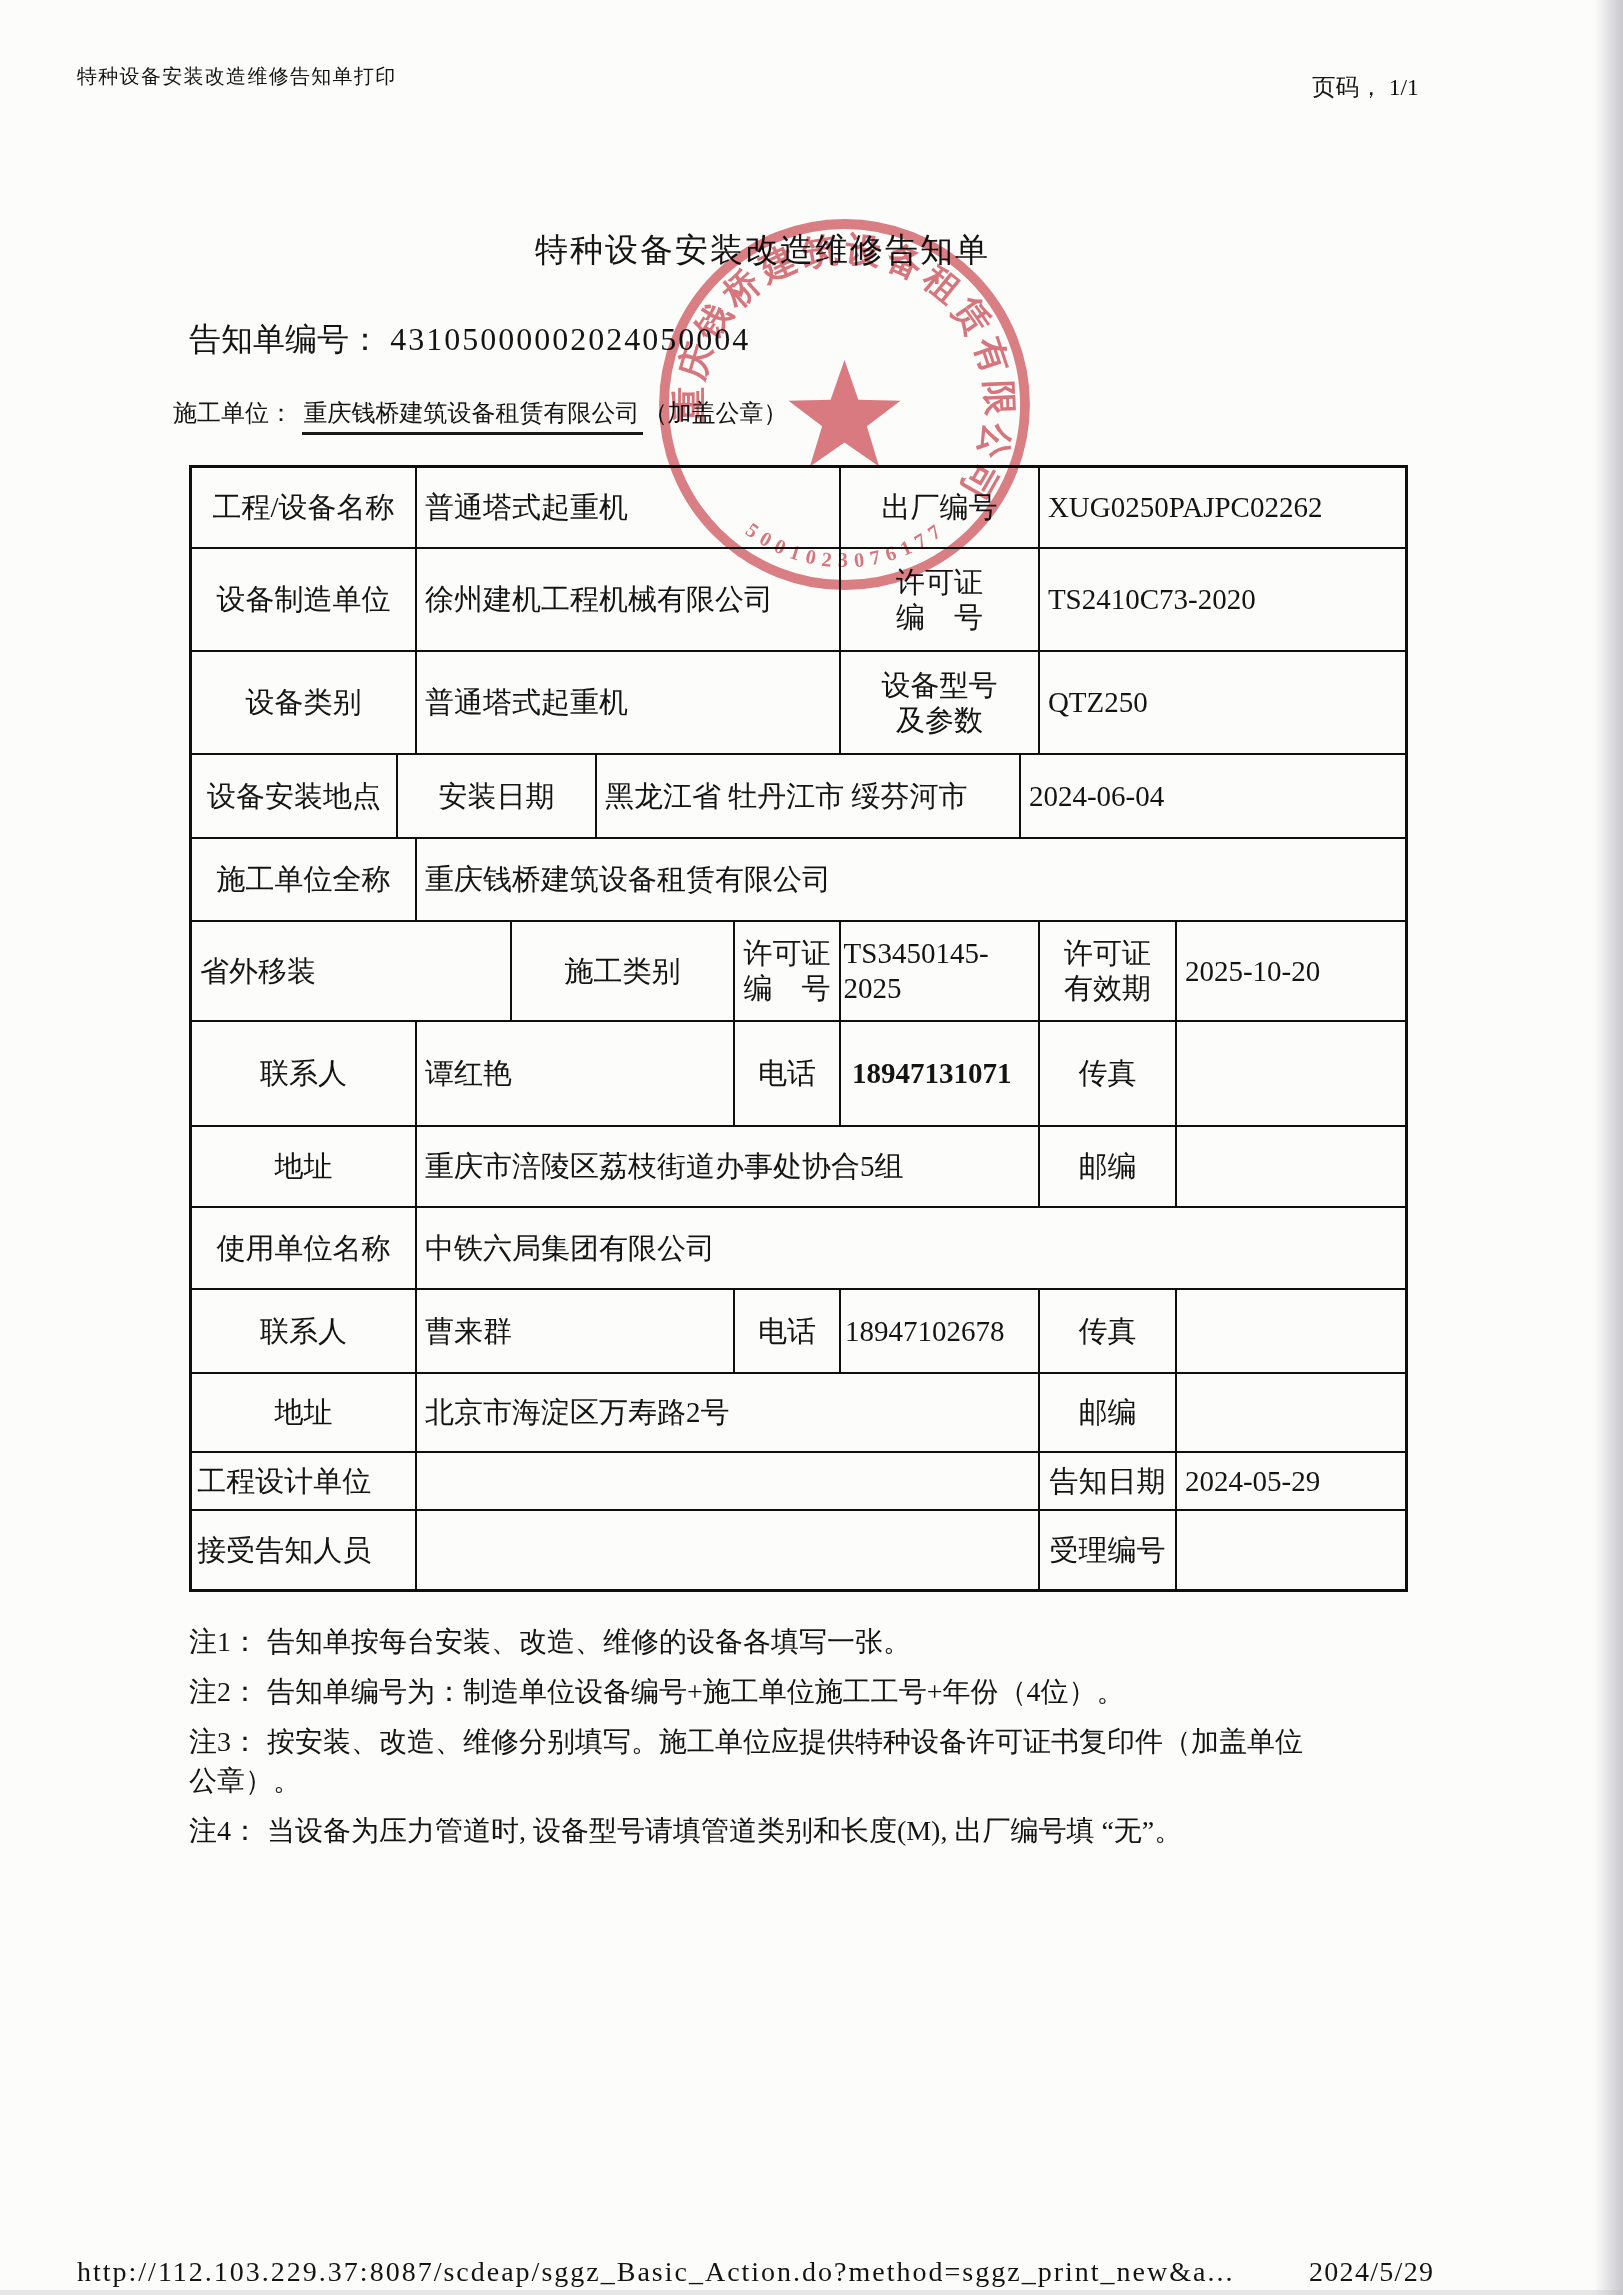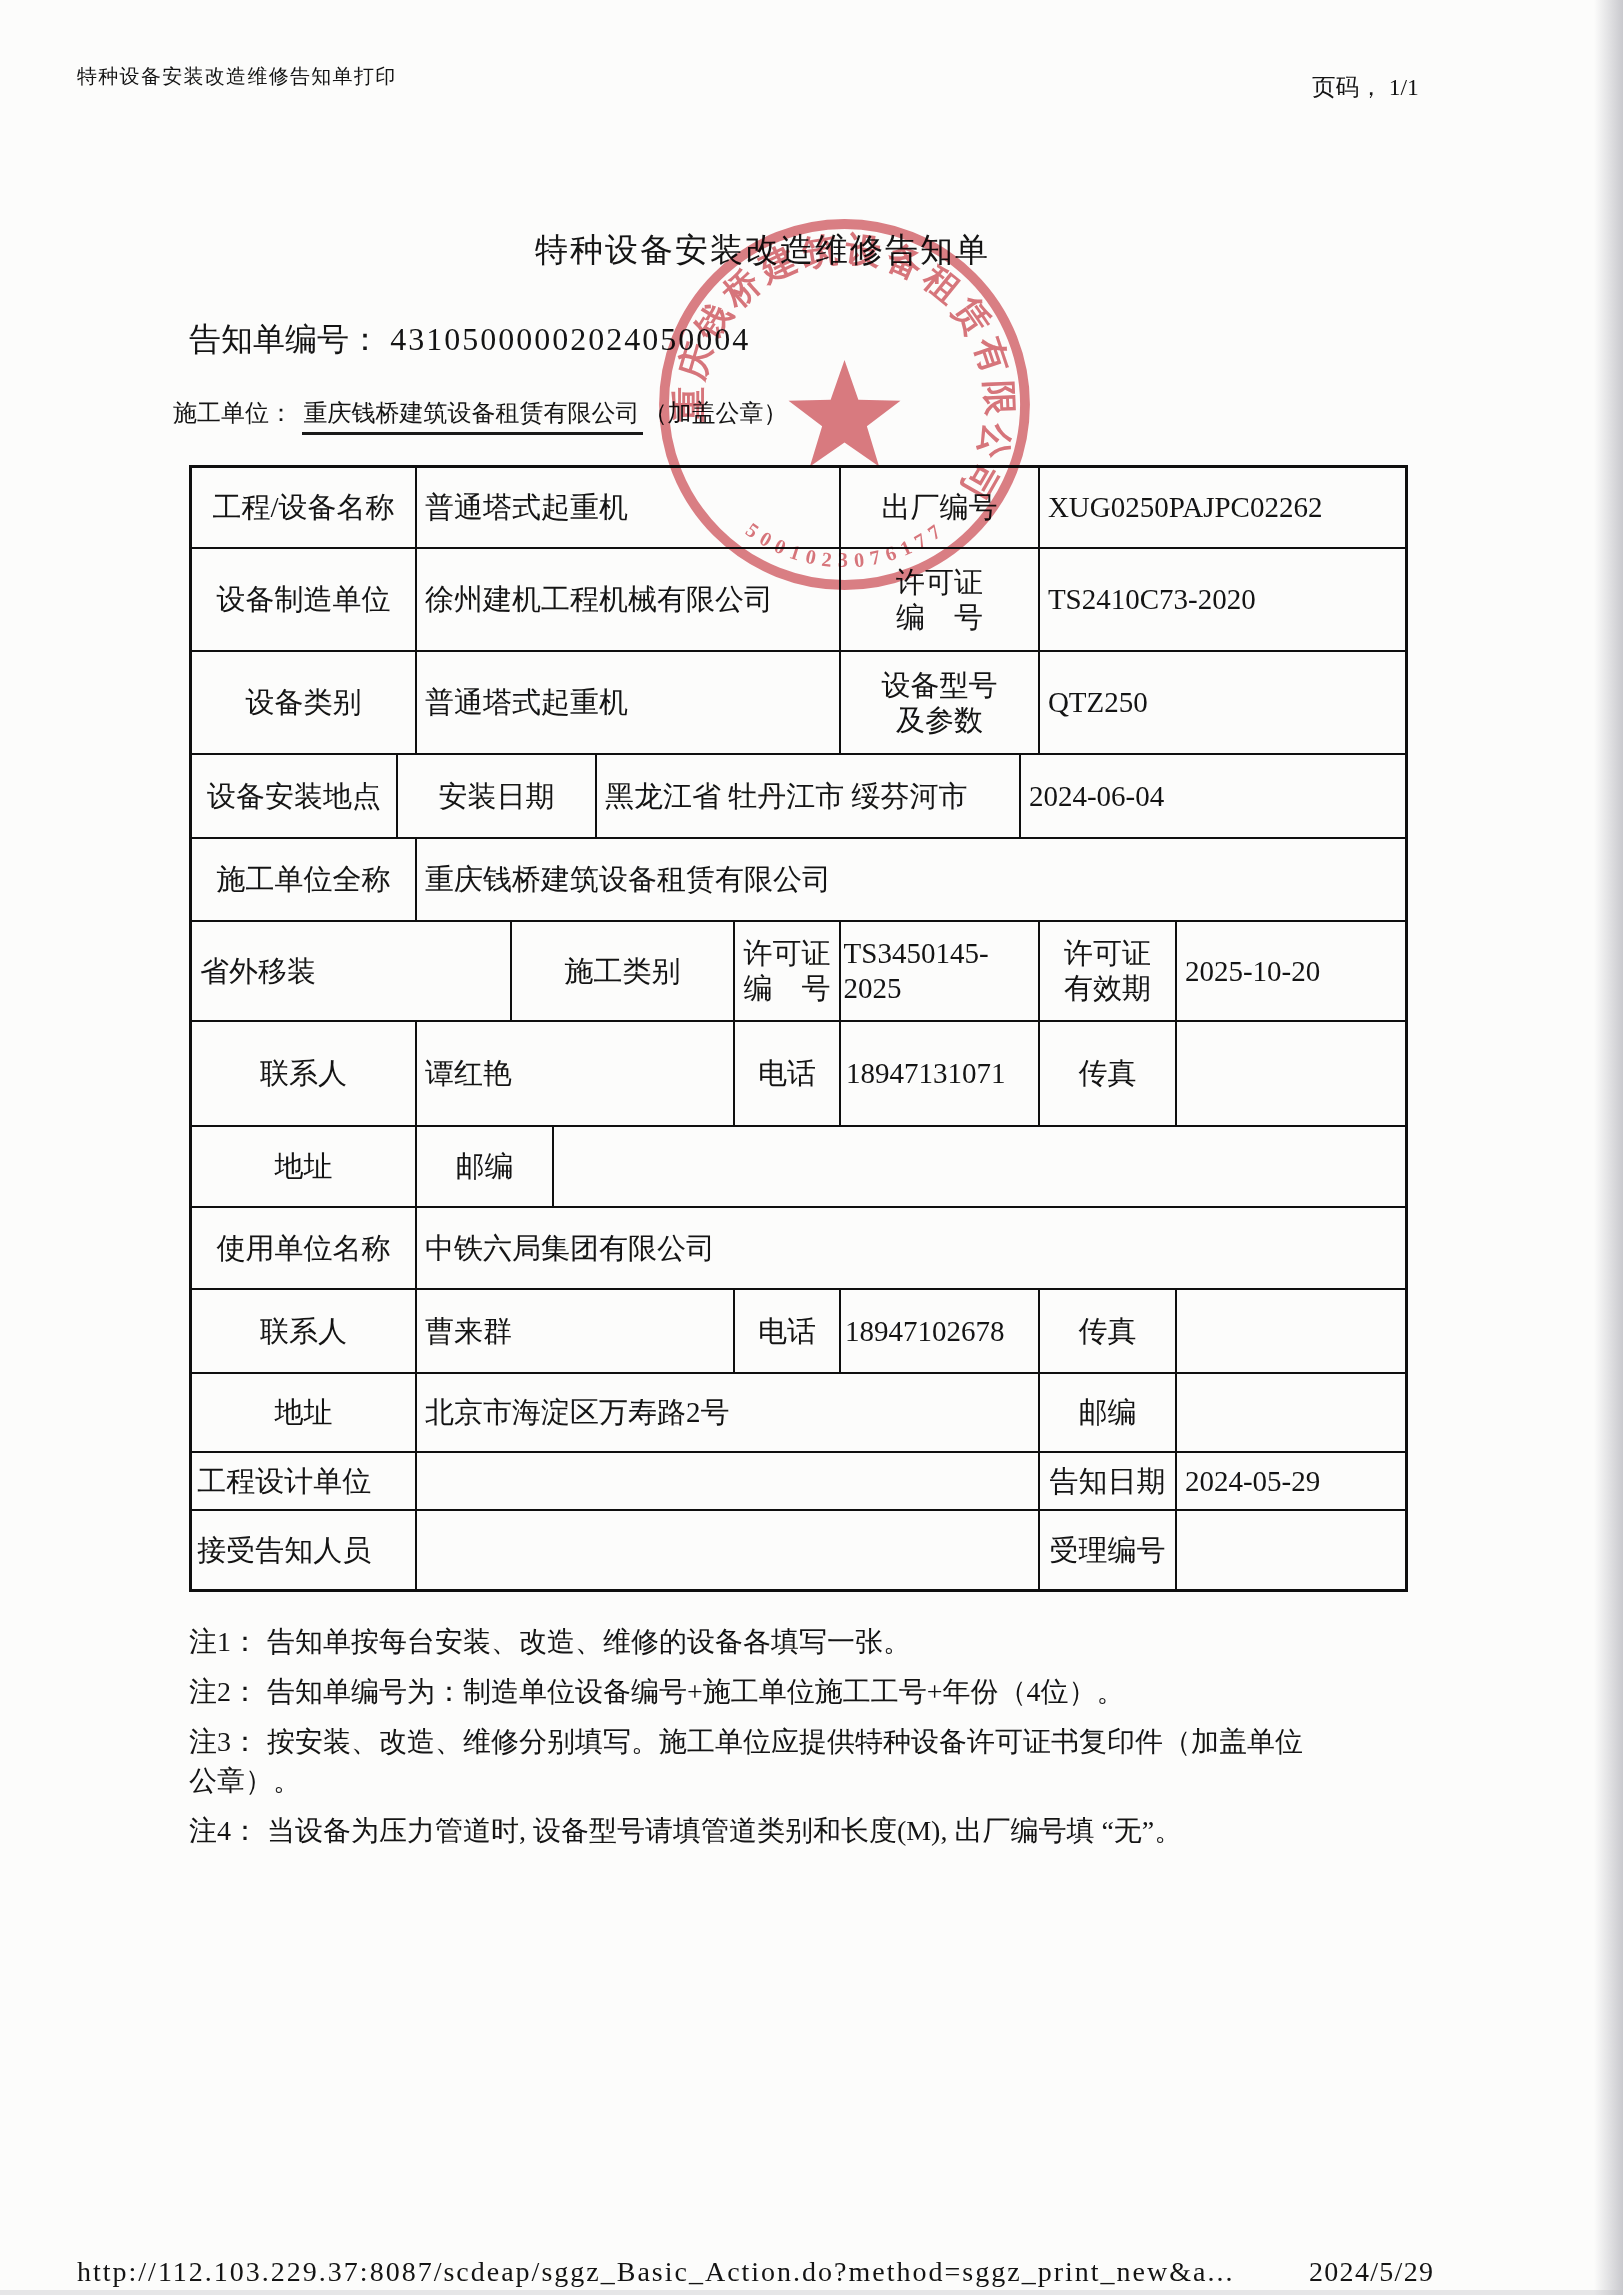--- a/index.html
+++ b/index.html
@@ -101,26 +101,27 @@
 编　号</div>
       <div class="td val" style="width:199px;padding-left:2.6px;">TS3450145-2025</div>
       <div class="td lbl" style="width:137px;">许可证
 有效期</div>
       <div class="td val grow">2025-10-20</div>
     </div>
     <div class="tr" style="height:105px;">
       <div class="td lbl" style="width:223px;">联系人</div>
       <div class="td val" style="width:318px;">谭红艳</div>
       <div class="td lbl" style="width:106px;">电话</div>
-      <div class="td val" style="width:199px;padding-left:5px;">18947131071</div>
+      <div class="td val" style="width:199px;padding-left:11px;font-weight:bold;">18947131071</div>
       <div class="td lbl" style="width:137px;">传真</div>
       <div class="td val grow"></div>
     </div>
     <div class="tr" style="height:81px;">
       <div class="td lbl" style="width:223px;">地址</div>
+      <div class="td val" style="width:623px;">重庆市涪陵区荔枝街道办事处协合5组</div>
       <div class="td lbl" style="width:137px;">邮编</div>
       <div class="td val grow"></div>
     </div>
     <div class="tr" style="height:82px;">
       <div class="td lbl" style="width:223px;">使用单位名称</div>
       <div class="td val grow">中铁六局集团有限公司</div>
     </div>
     <div class="tr" style="height:84px;">
       <div class="td lbl" style="width:223px;">联系人</div>
       <div class="td val" style="width:318px;">曹来群</div>

